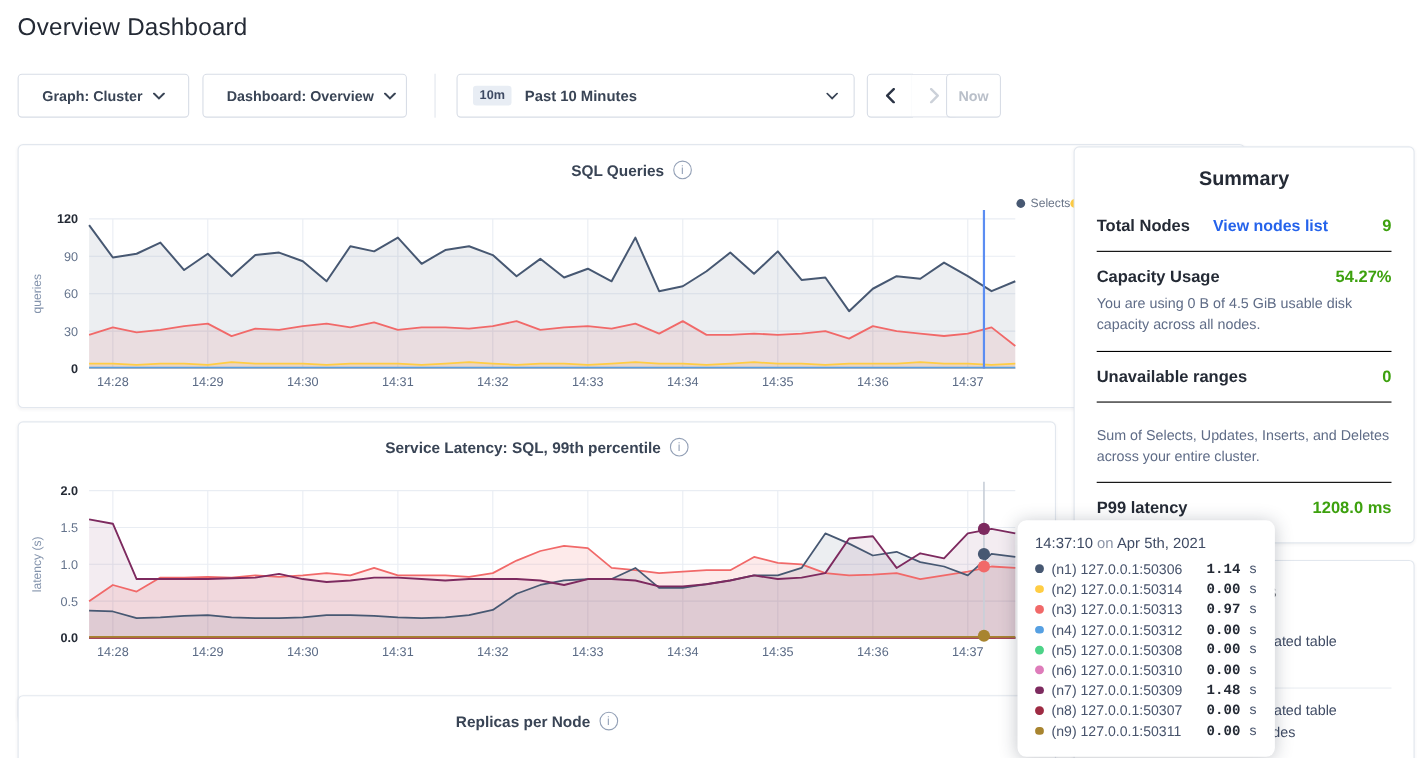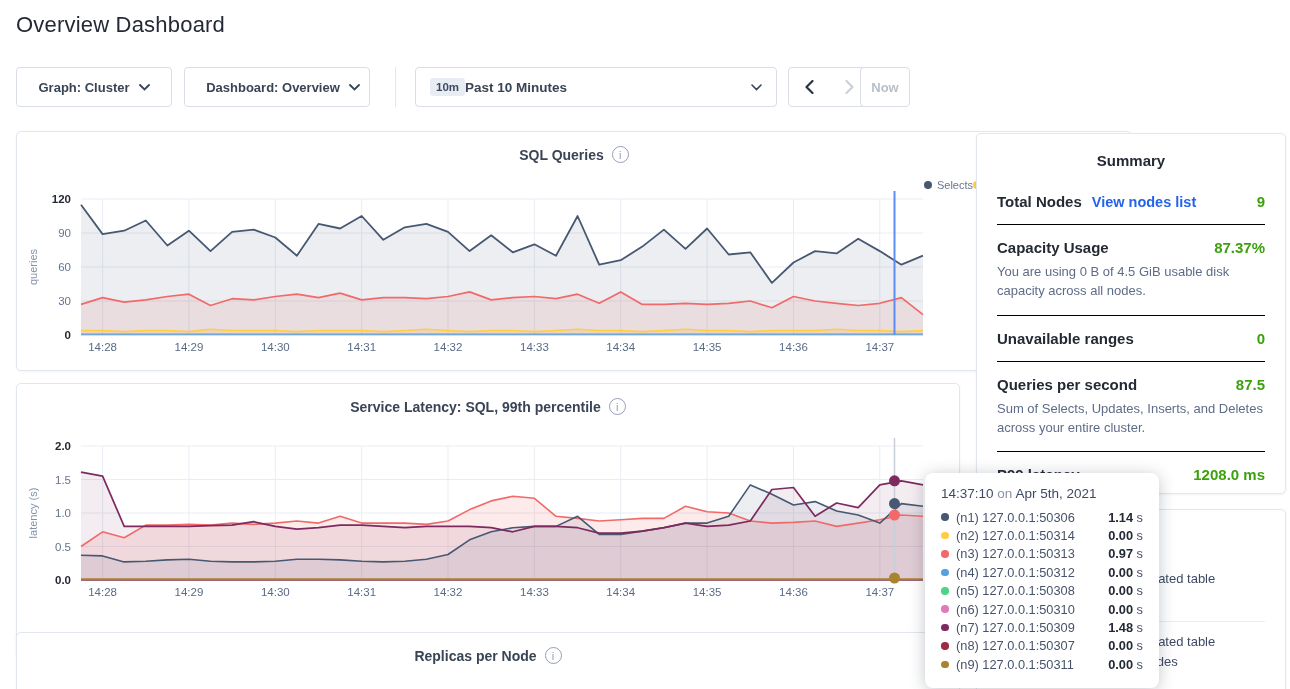--- a/index.html
+++ b/index.html
@@ -9,21 +9,21 @@
 
   .page-title { position:absolute; left:16px; top:12px; font-size:22px; font-weight:500; color:#242a35; letter-spacing:.2px; }
 
   
   .ctl { position:absolute; top:67px; height:40px; background:#fff; border:1px solid #d8dde6; border-radius:4px;
     display:flex; align-items:center; font-size:13px; font-weight:700; color:#394455; cursor:pointer; }
   .btn-center { justify-content:center; gap:9px; }
   #graph-dd { left:16px; width:156px; }
   #dash-dd  { left:184px; width:186px;padding-left:12px; }
   .vdiv { position:absolute; left:395px; top:67px; width:1px; height:40px; background:#e2e6ed; }
-  #time-dd { left:415px; width:362px; padding:0 14px; font-size:13.5px; }
+  #time-dd { left:415px; width:362px; padding:0 14px; gap:12px; font-size:13.5px; }
   #time-dd .chev { margin-left:auto; }
   .badge { background:#e8edf4; color:#3e4a63; border-radius:3px; padding:3px 6px; font-size:11.5px; font-weight:700; }
   .chev svg, .arrow svg { display:block; }
   #prev-btn { left:788px; width:42px; justify-content:center; border-radius:4px 0 0 4px; }
   #next-btn { left:829px; width:42px; justify-content:center; border-radius:0 4px 4px 0; border-left:none; }
   #now-btn  { left:860px; width:50px; justify-content:center; color:#b9bfc9; }
 
   
   .card { position:absolute; background:#fff; border:1px solid #e2e7ee; border-radius:5px;
     box-shadow:0 1px 3px rgba(30,40,60,.05); }
@@ -36,42 +36,42 @@
   .chart-title { position:absolute; top:14px; left:0; right:0; display:flex; justify-content:center; align-items:center; gap:8px;
     font-size:14px; font-weight:700; color:#394455; }
   .info-icon { width:17px; height:17px; border:1.4px solid #93a0b6; border-radius:50%; color:#93a0b6;
     font-size:11px; font-style:normal; display:inline-flex; align-items:center; justify-content:center; font-weight:400; }
   .legend { position:absolute; top:47px; right:12px; display:flex; }
   .legend .li { display:flex; align-items:center; gap:5px; font-size:11px; color:#6b7689; cursor:pointer; }
   .legend .dot { width:8px; height:8px; border-radius:50%; }
   svg.plot { position:absolute; left:0; top:0; font-family:inherit; }
 
   
-  .side-title { padding-top:18px; text-align:center; font-size:15px; font-weight:700; color:#242a35; }
+  .side-title { padding-top:18px; text-align:center; font-size:18px; font-weight:700; color:#242a35; }
   .sum-body { padding:10px 20px 0 20px; }
   .sum-row { padding:14px 0; border-top:1px solid #000000; }
   .sum-row:first-child { border-top:none; }
-  .sum-head { display:flex; align-items:baseline; gap:10px; }
+  .sum-head { display:flex; align-items:baseline; gap:21px; }
   .sum-label { font-size:15px; font-weight:700; color:#242a35; }
   .sum-link { font-size:14.5px; font-weight:700; color:#2563eb; cursor:pointer; }
   .sum-value { margin-left:auto; font-size:15px; font-weight:700; color:#3da10e; }
   .sum-desc { margin-top:7px; font-size:13px; line-height:1.45; color:#5f6c87; }
 
   .ev-body { padding:14px 20px 0 20px; }
   .ev-item { font-size:13px; line-height:1.6; color:#3e4a63; padding:10px 0; border-top:1px solid #e9edf2; }
   .ev-item:first-child { border-top:none; }
 
   
   #tooltip { position:absolute; left:925px; top:473px; width:234px; z-index:20; background:#fff; border-radius:8px;
     box-shadow:0 2px 16px rgba(40,50,70,.28); padding:13px 16px 14px 16px; }
   .tt-head { font-size:13.5px; color:#3e4a63; margin-bottom:7px; }
   .tt-head .on { color:#8b94a6; }
   .tt-row { display:grid; grid-template-columns:15px 1fr auto; align-items:center; height:18.4px; font-size:12.8px; color:#47536b; }
   .tt-dot { width:7.5px; height:7.5px; border-radius:50%; }
-  .tt-val { font-weight:700; color:#242a35; padding-left:6px; }
+  .tt-val { font-weight:700; color:#242a35; padding-left:6px;font-family:Liberation Mono, monospace; }
   .tt-val .unit { font-weight:400; color:#47536b; }
 </style>
 </head>
 <body>
 
 <div id="app">
 
   <h1 class="page-title">Overview Dashboard</h1>
 
   <div class="ctl btn-center" id="graph-dd">
@@ -256,35 +256,31 @@
         <div class="sum-row">
           <div class="sum-head">
             <span class="sum-label">Total Nodes</span>
             <span class="sum-link">View nodes list</span>
             <span class="sum-value">9</span>
           </div>
         </div>
         <div class="sum-row">
           <div class="sum-head">
             <span class="sum-label">Capacity Usage</span>
-            <span class="sum-value">87.37%</span>
+            <span class="sum-value">54.27%</span>
           </div>
           <div class="sum-desc">You are using 0 B of 4.5 GiB usable disk capacity across all nodes.</div>
         </div>
         <div class="sum-row">
           <div class="sum-head">
             <span class="sum-label">Unavailable ranges</span>
             <span class="sum-value">0</span>
           </div>
         </div>
         <div class="sum-row">
-          <div class="sum-head">
-            <span class="sum-label">Queries per second</span>
-            <span class="sum-value">87.5</span>
-          </div>
           <div class="sum-desc">Sum of Selects, Updates, Inserts, and Deletes across your entire cluster.</div>
         </div>
         <div class="sum-row">
           <div class="sum-head">
             <span class="sum-label">P99 latency</span>
             <span class="sum-value">1208.0 ms</span>
           </div>
         </div>
       </div>
   </div>

